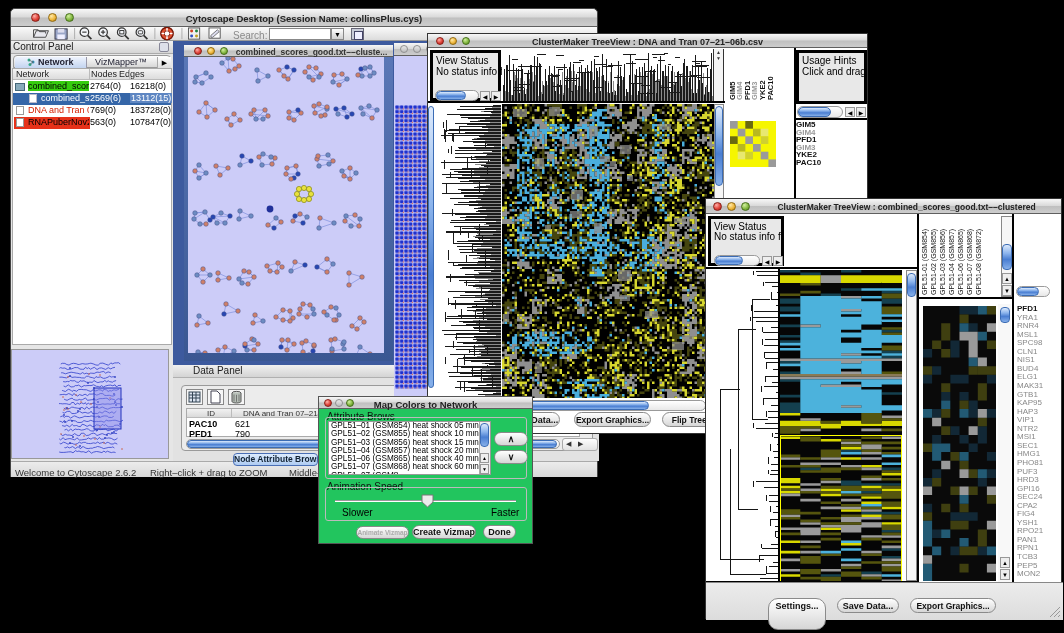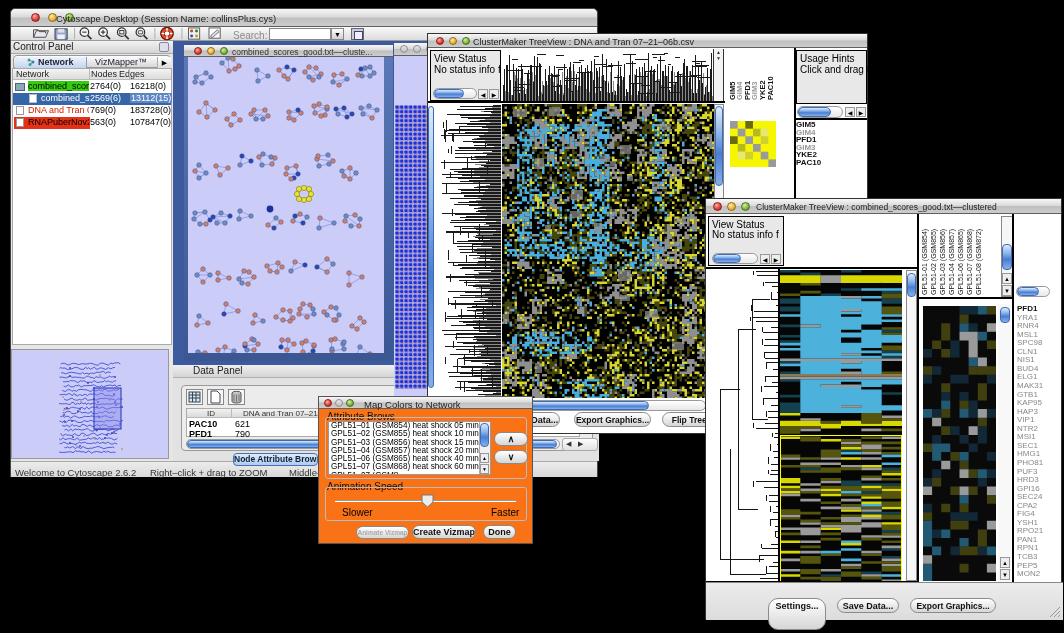--- a/index.html
+++ b/index.html
@@ -3,26 +3,26 @@
 *{margin:0;padding:0;box-sizing:border-box}
 html,body{width:1064px;height:633px;background:#000;overflow:hidden;
  font-family:"Liberation Sans",sans-serif}
 .a{position:absolute}
 .tbar{background:linear-gradient(#f7f7f7,#d9d9d9 48%,#bfbfbf 52%,#cdcdcd);border-bottom:1px solid #5f5f5f}
 .tl{position:absolute;border-radius:50%;top:4px;width:9px;height:9px}
 .tlr{background:radial-gradient(circle at 35% 30%,#ffb0a8,#e0433a 55%,#a02018);border:1px solid #8a2018}
 .tly{background:radial-gradient(circle at 35% 30%,#ffe9a8,#efb83e 55%,#b07c14);border:1px solid #926a10}
 .tlg{background:radial-gradient(circle at 35% 30%,#d2f0a0,#85b943 55%,#4f7f1c);border:1px solid #46701a}
 .tli{background:linear-gradient(#e8e8e8,#bdbdbd);border:1px solid #909090}
-.ttext{position:absolute;left:45px;right:45px;text-align:left;font-weight:normal;color:#222;white-space:nowrap;overflow:hidden}
+.ttext{position:absolute;left:45px;right:45px;text-align:center;font-weight:bold;color:#222;white-space:nowrap;overflow:hidden}
 .pill{position:absolute;background:linear-gradient(#ffffff,#efefef 40%,#d6d6d6);border:1px solid #8a8a8a;border-radius:10px;
  text-align:center;font-weight:bold;color:#111;white-space:nowrap;overflow:hidden}
 .bth{background:linear-gradient(#ddeafc,#8cb4ec 35%,#4a7ed2 60%,#86b0ea);border:1px solid #3b6cb5;border-radius:6px}
 .sbtrack{background:linear-gradient(#fff,#e8e8e8);border:1px solid #9a9a9a;border-radius:7px}
-.gpanel{background:#e8e8e8;border:1px solid #000000}
+.gpanel{background:#e8e8e8;border:3px solid #000000}
 </style></head><body>
 <div class="a" style="left:10px;top:8px;width:588px;height:469px;background:#e6e6e6;border:1px solid #444;border-radius:5px 5px 0 0">
 <div class="a tbar" style="left:0;top:0;width:100%;height:18px;border-radius:5px 5px 0 0">
       <div class="tl tlr" style="left:20px"></div>
       <div class="tl tly" style="left:37px"></div>
       <div class="tl tlg" style="left:54px"></div>
       <div class="ttext" style="top:4px;font-size:9.5px">Cytoscape Desktop (Session Name: collinsPlus.cys)</div>
     </div>
 <div class="a" style="left:0;top:18px;width:100%;height:14px;background:linear-gradient(#fafafa,#dcdcdc);border-bottom:1px solid #9a9a9a"></div>
 <svg class="a" style="left:8px;top:18px" width="380" height="14" viewBox="0 1 380 15">
@@ -704,21 +704,21 @@
       <text x="1" y="272.1" font-size="8" fill="#888" font-family="Liberation Sans">MON2</text>
     </svg>
 <div class="a" style="left:0;top:383px;width:357px;height:38px;background:linear-gradient(#ececec,#dcdcdc);border-top:1px solid #888"></div>
 <div class="pill" style="left:62px;top:399px;width:58px;height:32px;font-size:9px;line-height:14px">Settings...</div>
 <div class="pill" style="left:131px;top:399px;width:62px;height:15px;font-size:9px;line-height:14px">Save Data...</div>
 <div class="pill" style="left:204px;top:399px;width:86px;height:15px;font-size:8.5px;line-height:14px">Export Graphics...</div>
 <svg class="a" style="left:343px;top:407px" width="12" height="12">
       <path d="M11 1L1 11M11 5L5 11M11 9L9 11" stroke="#999" stroke-width="1"></path>
     </svg>
 </div>
-<div class="a" style="left:318px;top:396px;width:215px;height:148px;background:#f97316;border:1px solid #555">
+<div class="a" style="left:318px;top:396px;width:215px;height:148px;background:#22c55e;border:1px solid #555">
 <div class="a tbar" style="left:0;top:0;width:100%;height:12px">
       <div class="tl tlr" style="left:5px;top:2px;width:8px;height:8px"></div>
       <div class="tl tli" style="left:16px;top:2px;width:8px;height:8px"></div>
       <div class="tl tlg" style="left:27px;top:2px;width:8px;height:8px"></div>
       <div class="ttext" style="top:2px;font-size:9.5px">Map Colors to Network</div>
     </div>
 <div class="a" style="left:8px;top:14px;font-size:10px;color:#111">Attribute Brows</div>
 <div class="a" style="left:6px;top:20px;width:202px;height:62px;border:1px solid #bbb;border-radius:3px"></div>
 <div class="a" style="left:9px;top:24px;width:163px;height:54px;background:#fff;border:1px solid #999;overflow:hidden;padding-left:2px">
       <div style="height:8.3px;font-size:8.2px;line-height:8.4px;white-space:nowrap;overflow:hidden">GPL51–01 (GSM854) heat shock 05 min</div>

